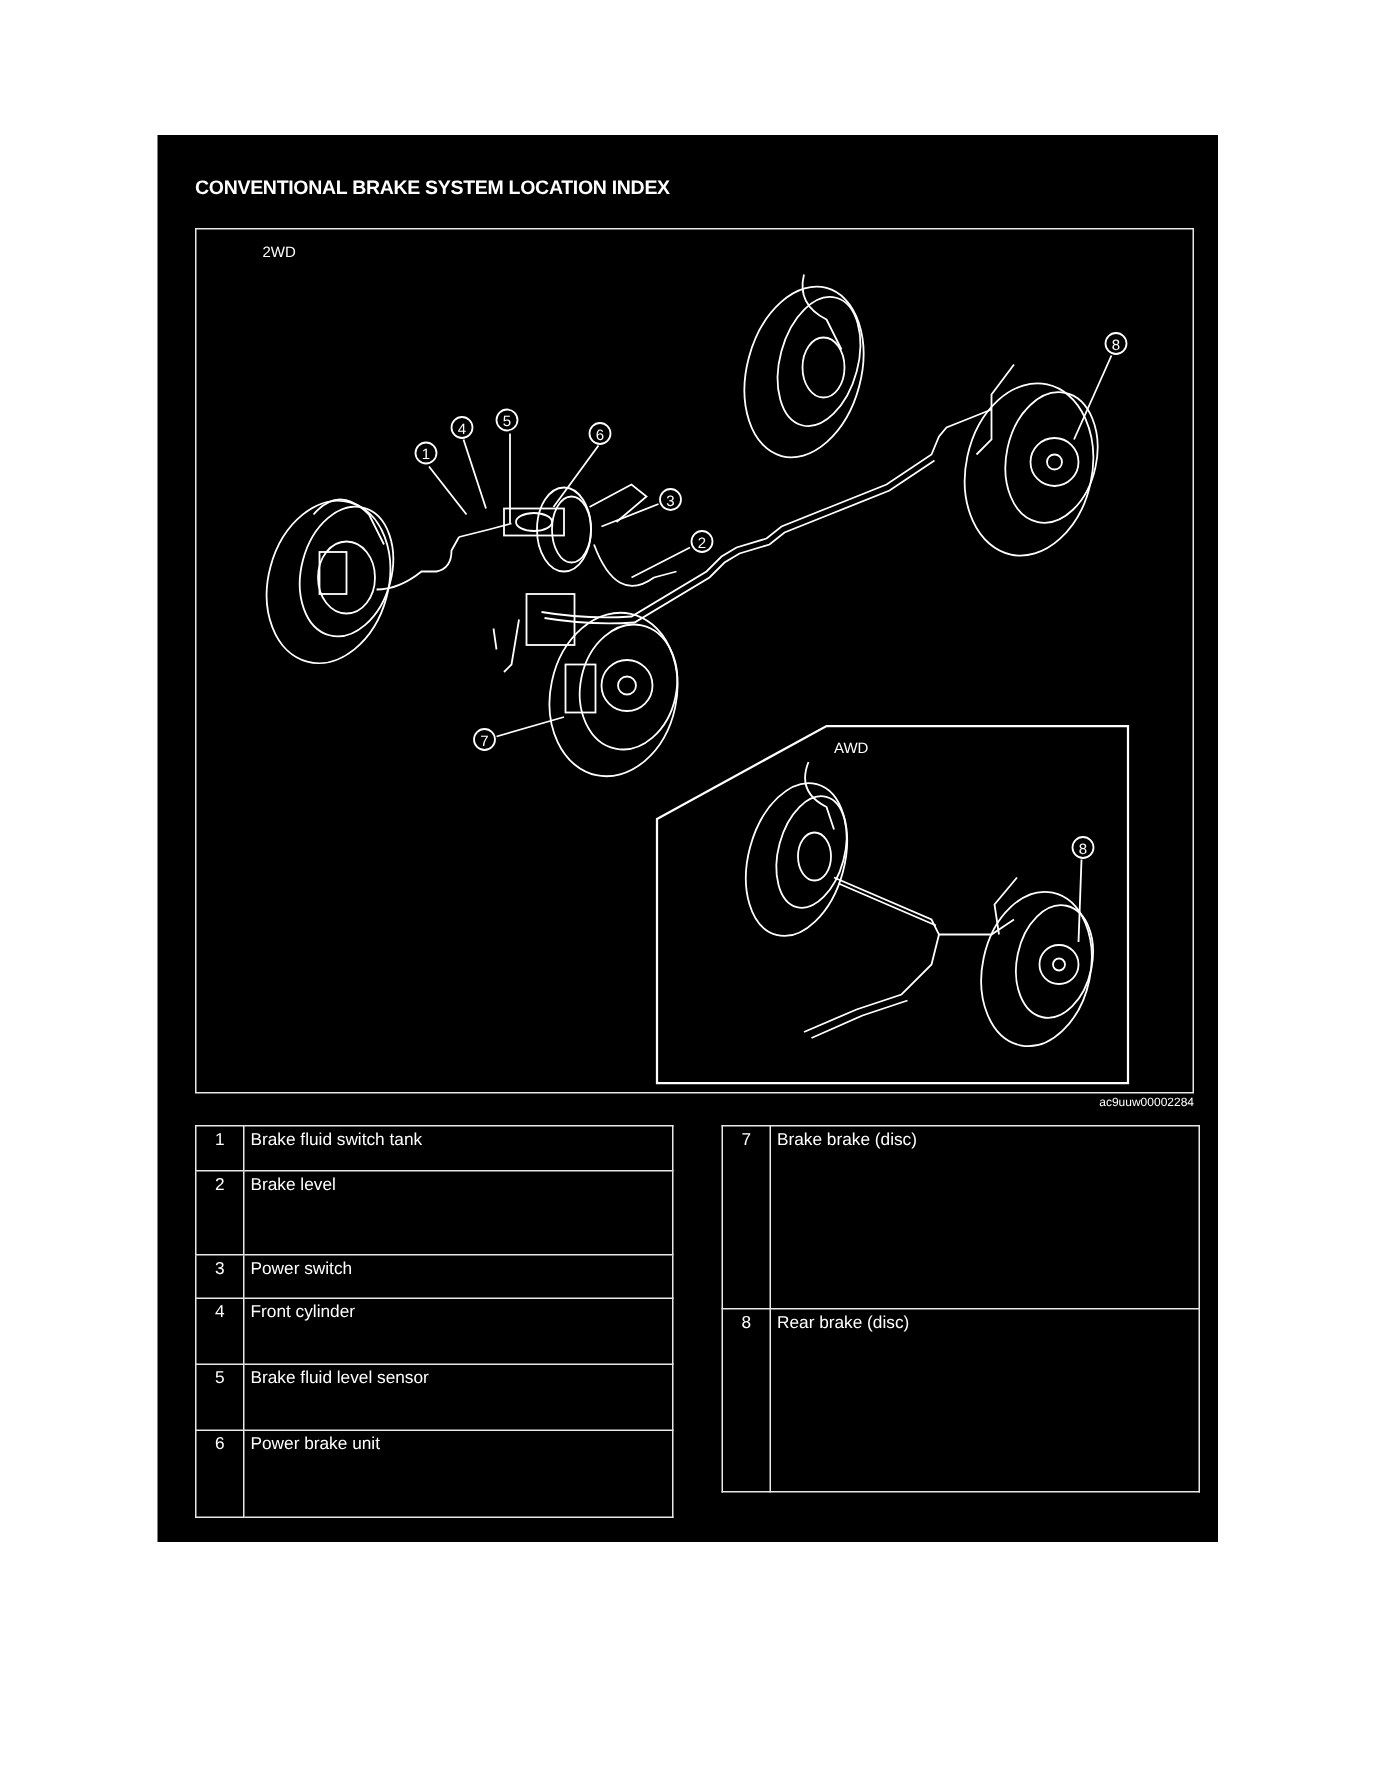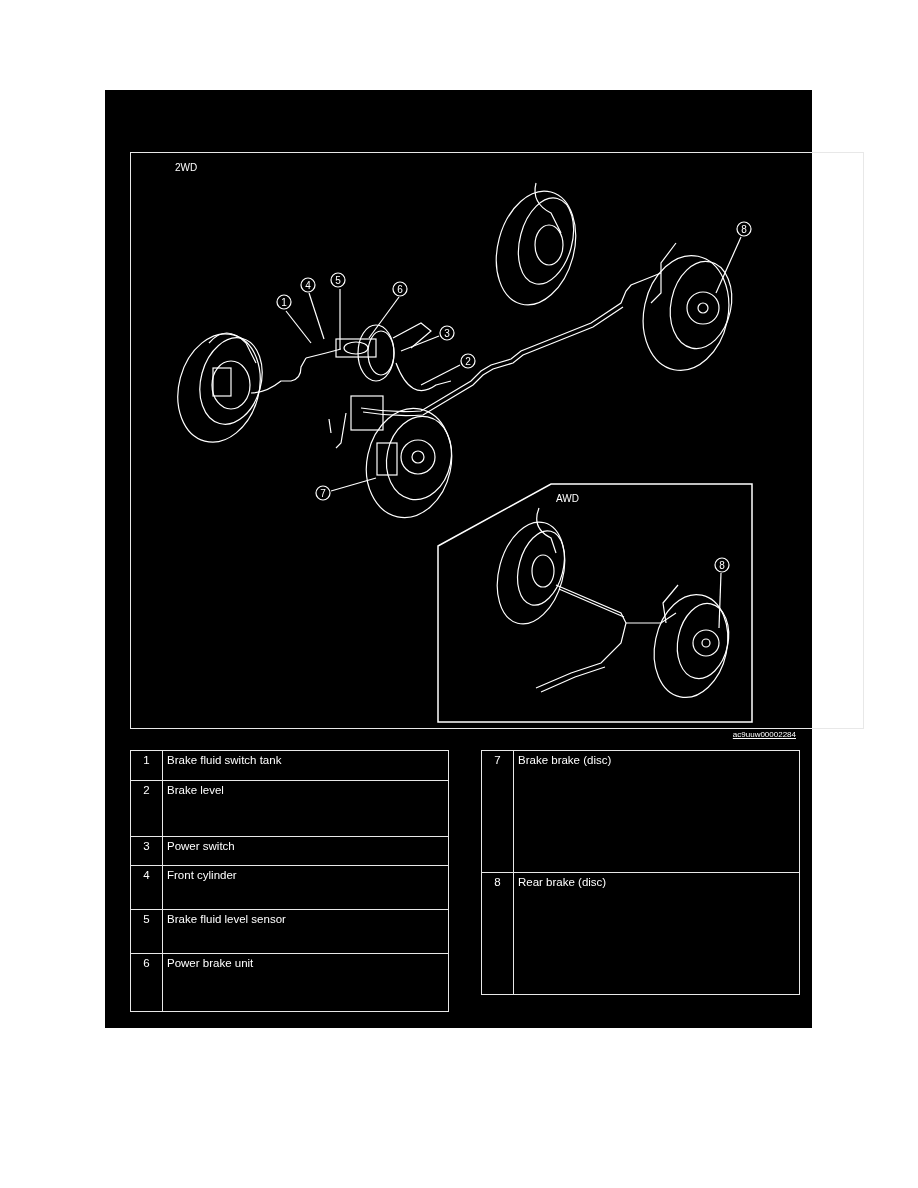--- a/index.html
+++ b/index.html
@@ -1,31 +1,32 @@
 <!DOCTYPE html>
 <html><head>
 <meta charset="utf-8">
 <style>
   html, body { margin: 0; padding: 0; background: #ffffff; }
   body { width: 918px; height: 1188px; position: relative; overflow: hidden; font-family: "Liberation Sans", sans-serif; }
   .page { position: absolute; left: 105px; top: 90px; width: 707px; height: 938px; background: #000000; }
   .title { position: absolute; left: 25px; top: 27px; color: #ffffff; font-weight: bold; font-size: 13px; letter-spacing: -0.2px; white-space: nowrap; }
-  .frame { position: absolute; left: 25px; top: 62px; width: 734px; height: 577px; border: 1.5px solid #e8e8e8; box-sizing: border-box; }
+  .frame { position: absolute; left: 25px; top: 62px; width: 666px; height: 577px; border: 1.5px solid #e8e8e8; box-sizing: border-box; }
   .frame svg { position: absolute; left: 0; top: 0; }
-  .img-id { position: absolute; right: 16px; top: 640px; color: #ffffff; font-size: 8px; letter-spacing: 0; text-decoration: underline; }
+  .img-id { position: absolute; right: 16px; top: 640px; color: #ffffff; font-size: 8px; letter-spacing: 0; }
   table.idx { position: absolute; border-collapse: collapse; color: #ffffff; font-size: 11.5px; }
   table.idx td { border: 1.5px solid #e8e8e8; vertical-align: top; padding: 3px 4px; }
   table.idx td.num { width: 31px; text-align: center; padding-left: 0; padding-right: 0; }
   .left-tbl { left: 25px; top: 660px; width: 319px; }
   .right-tbl { left: 376px; top: 660px; width: 319px; }
 </style>
 </head>
 <body>
 
 <div class="page">
+  <div class="title">CONVENTIONAL BRAKE SYSTEM LOCATION INDEX</div>
 
   <div class="frame">
     <svg width="666" height="577" viewBox="0 0 666 577" xmlns="http://www.w3.org/2000/svg">
       <g fill="none" stroke="#ffffff" stroke-width="1.2">
 
         <text x="44" y="18" fill="#ffffff" stroke="none" font-size="10" font-family="Liberation Sans, sans-serif">2WD</text>
 
         <g>
           <ellipse cx="88" cy="235" rx="40" ry="55" transform="rotate(15 88 235)"></ellipse>
           <ellipse cx="100" cy="228" rx="30" ry="44" transform="rotate(15 100 228)"></ellipse>

